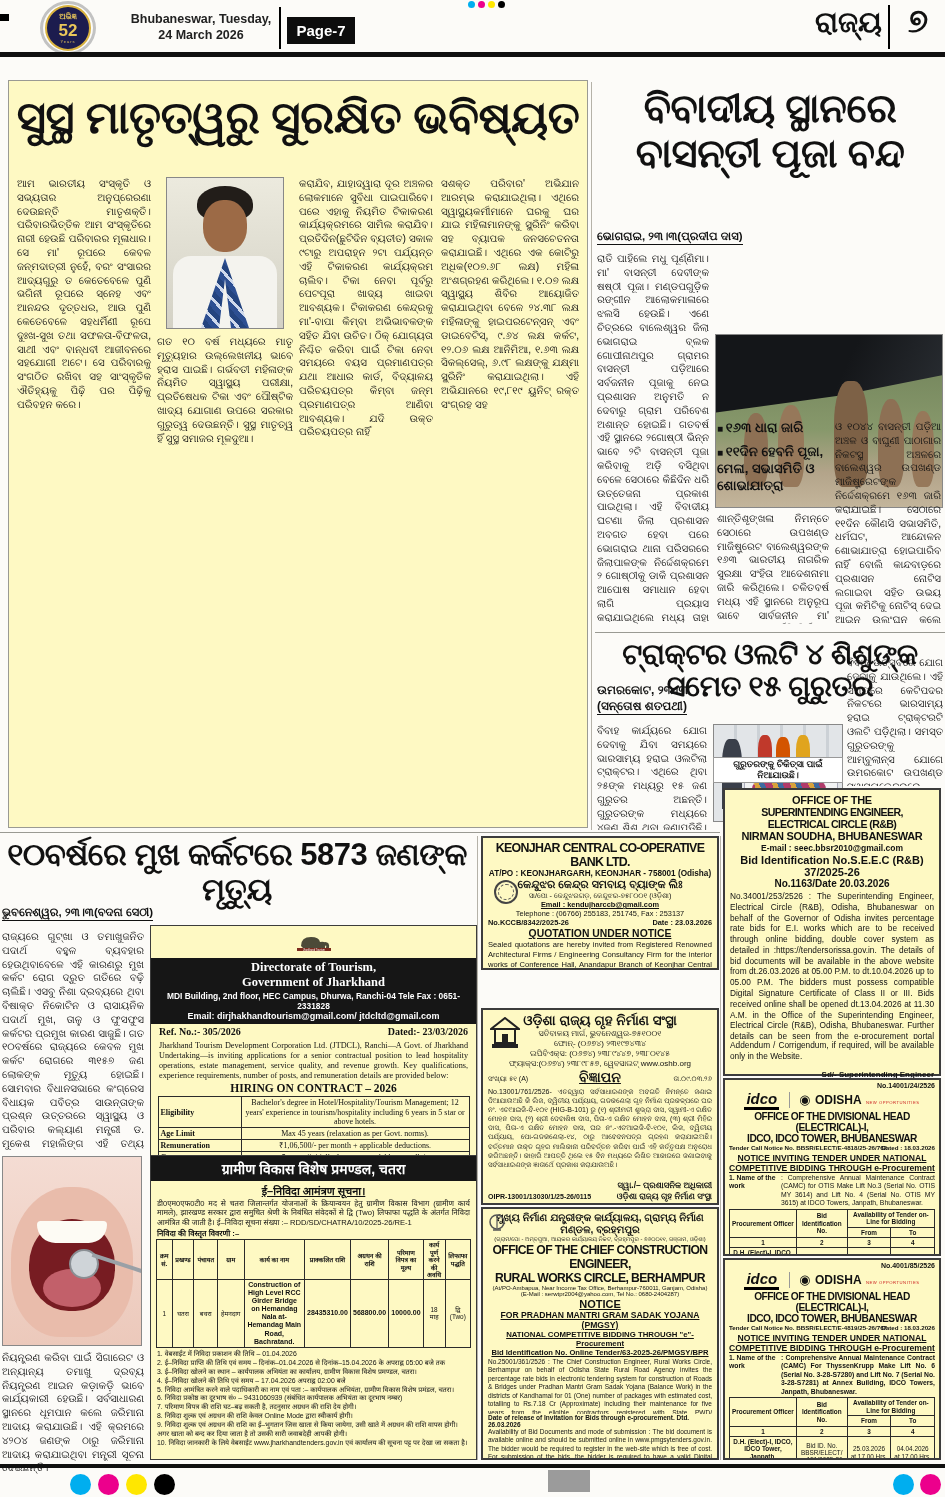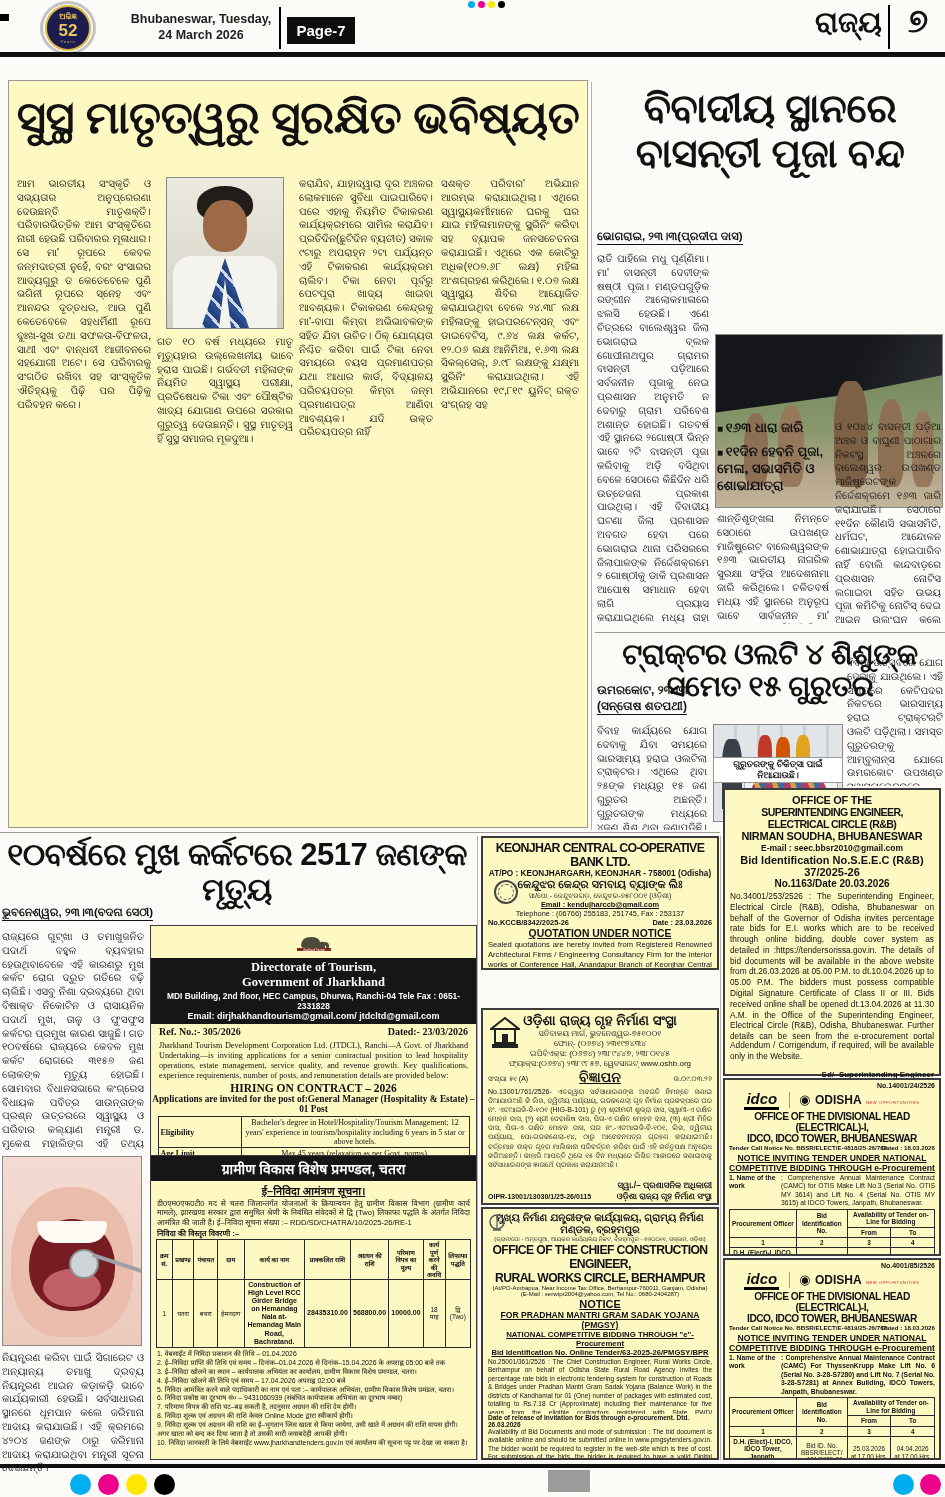--- a/index.html
+++ b/index.html
@@ -139,21 +139,21 @@
         <div>Electrical Circle (R&amp;B), Odisha, BBSR</div>
       </div>
     </div>
   </div>
 
   <div class="abs" style="left:0;top:832px;width:720px;height:1px;background:#9a9a93;"></div>
   <div class="abs" style="left:477px;top:836px;width:1px;height:624px;background:#b5b2a8;"></div>
   <div class="abs" style="left:720px;top:836px;width:1px;height:624px;background:#b5b2a8;"></div>
 
   <div class="abs" style="left:0;top:836px;width:474px;height:70px;">
-    <div class="hl ctr" style="font-size:31px;margin-top:2px;">୧୦ବର୍ଷରେ ମୁଖ କର୍କଟରେ 2517 ଜଣଙ୍କ ମୃତ୍ୟୁ</div>
+    <div class="hl ctr" style="font-size:31px;margin-top:2px;">୧୦ବର୍ଷରେ ମୁଖ କର୍କଟରେ 5873 ଜଣଙ୍କ ମୃତ୍ୟୁ</div>
   </div>
   <div class="abs" style="left:2px;top:902px;">
     <span class="dl">ଭୁବନେଶ୍ୱର, ୨୩।୩(ବଦନା ସେଠୀ)</span>
   </div>
   <div class="abs" style="left:2px;top:930px;width:142px;height:562px;overflow:hidden;">
     <div class="odia clip" style="height:222px;">ରାଜ୍ୟରେ ଗୁଟ୍‌ଖା ଓ ତମାଖୁଜନିତ ପଦାର୍ଥ ବହୁଳ ବ୍ୟବହାର ହେଉଥିବାବେଳେ ଏହି କାରଣରୁ ମୁଖ କର୍କଟ ରୋଗ ଦ୍ରୁତ ଗତିରେ ବଢ଼ି ଚାଲିଛି। ଏସବୁ ନିଶା ଦ୍ରବ୍ୟରେ ଥିବା ବିଷାକ୍ତ ନିକୋଟିନ ଓ ରାସାୟନିକ ପଦାର୍ଥ ମୁଖ, ତାଳୁ ଓ ଫୁସଫୁସ କର୍କଟର ପ୍ରମୁଖ କାରଣ ସାଜୁଛି। ଗତ ୧୦ବର୍ଷରେ ରାଜ୍ୟରେ କେବଳ ମୁଖ କର୍କଟ ରୋଗରେ ୩୧୫୭ ଜଣ ଲୋକଙ୍କ ମୃତ୍ୟୁ ହୋଇଛି। ସୋମବାର ବିଧାନସଭାରେ କଂଗ୍ରେସ ବିଧାୟକ ପବିତ୍ର ସାଉନ୍ତାଙ୍କ ପ୍ରଶ୍ନ ଉତ୍ତରରେ ସ୍ୱାସ୍ଥ୍ୟ ଓ ପରିବାର କଲ୍ୟାଣ ମନ୍ତ୍ରୀ ଡ. ମୁକେଶ ମହାଲିଙ୍ଗ ଏହି ତଥ୍ୟ ରଖିଛନ୍ତି। ଗୁଟ୍‌ଖା ଓ ତମାଖୁ ଜନିତ ପଦାର୍ଥ ବ୍ୟବହାର</div>
     <div class="photo" style="width:138px;height:188px;margin-top:4px;background:linear-gradient(#f4dcd3,#ecc9bb);">
       <div class="abs" style="left:8px;top:30px;width:122px;height:150px;background:#e9bcab;border-radius:48% 48% 40% 40%;"></div>
       <div class="abs" style="left:26px;top:62px;width:86px;height:92px;background:#771c22;border-radius:50% 50% 46% 46%;"></div>
       <div class="abs" style="left:34px;top:64px;width:70px;height:22px;background:#fdfbf4;border-radius:6px 6px 30px 30px;"></div>
@@ -178,21 +178,20 @@
       <div class="b" style="font-size:12.5px;">Government of Jharkhand</div>
       <div class="b" style="font-size:8.4px;margin-top:1px;font-family:'Liberation Sans',sans-serif;">MDI Building, 2nd floor, HEC Campus, Dhurwa, Ranchi-04 Tele Fax : 0651-2331828</div>
       <div class="b" style="font-size:9px;font-family:'Liberation Sans',sans-serif;">Email: dirjhakhandtourism@gmail.com/ jtdcltd@gmail.com</div>
     </div>
     <div style="position:relative;height:14px;margin:2px 8px 0;">
       <span class="abs b" style="left:0;font-size:10px;">Ref. No.:- 305/2026</span>
       <span class="abs b" style="right:0;font-size:10px;">Dated:- 23/03/2026</span>
     </div>
     <div class="jt" style="font-size:8.2px;line-height:1.2;margin:1px 8px 0;">Jharkhand Tourism Development Corporation Ltd. (JTDCL), Ranchi—A Govt. of Jharkhand Undertaking—is inviting applications for a senior contractual position to lead hospitality operations, estate management, service quality, and revenue growth. Key qualifications, experience requirements, number of posts, and remuneration details are provided below:</div>
     <div class="ctr b" style="font-size:11.5px;margin-top:2px;">HIRING ON CONTRACT – 2026</div>
-    <div class="ctr b" style="font-size:9.3px;">Applications are invited for the post of:General Manager (Hospitality &amp; Estate) – 01 Post</div>
     <table style="width:312px;margin:2px auto 0;font-size:8px;line-height:1.15;">
       <tbody>
           <tr>
             <td class="b" style="width:78px;">Eligibility</td>
             <td class="ctr">Bachelor's degree in Hotel/Hospitality/Tourism Management; 12 years' experience in tourism/hospitality including 6 years in 5 star or above hotels.</td>
           </tr>
       <tr>
             <td class="b">Age Limit</td>
             <td class="ctr">Max 45 years (relaxation as per Govt. norms).</td>
           </tr>

